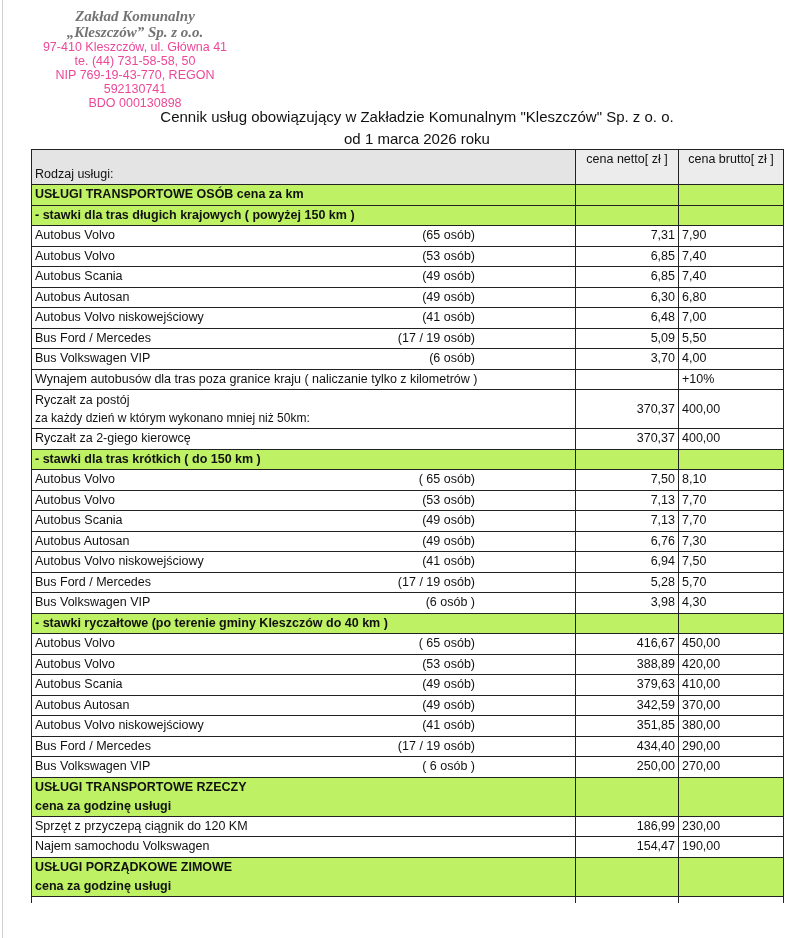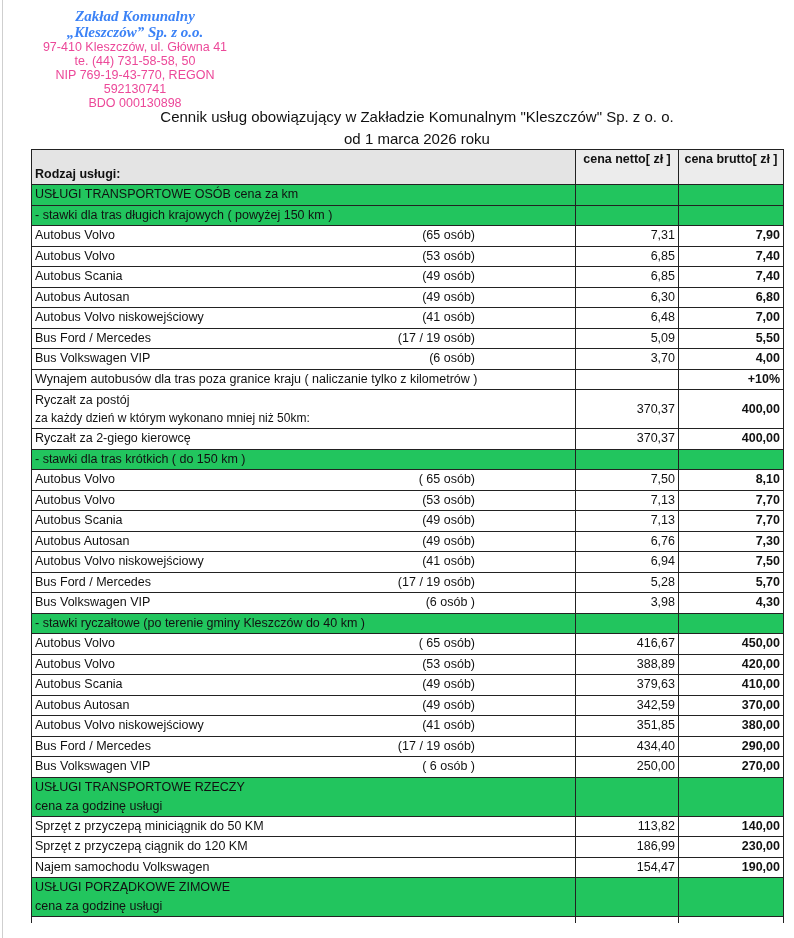--- a/index.html
+++ b/index.html
@@ -1,34 +1,34 @@
 <!DOCTYPE html>
 <html><head>
 <meta charset="utf-8">
 <style>
   html, body { margin:0; padding:0; background:#ffffff; }
   body { width:794px; height:938px; overflow:hidden; position:relative; font-family:"Liberation Sans", sans-serif; color:#111; }
   .left-rule { position:absolute; left:2px; top:0; width:1px; height:938px; background:#cfcfcf; }
   .letterhead { position:absolute; left:30px; top:8px; width:210px; text-align:center; line-height:14px; }
-  .lh-name { font-family:"Liberation Serif", serif; font-style:italic; font-weight:bold; font-size:15px; line-height:16px; color:#3b82f6; }
+  .lh-name { font-family:"Liberation Serif", serif; font-style:italic; font-weight:bold; font-size:15px; line-height:16px; color:#737373; }
   .lh-line { font-size:12.5px; color:#ec4899; }
   .title { position:absolute; left:0; width:794px; text-align:center; font-size:15px; color:#111; }
   .t1 { top:108px; left:20px; }
   .t2 { top:130px; left:20px; }
   table { position:absolute; left:31px; top:149px; border-collapse:collapse; table-layout:fixed; width:752px; font-size:12.5px; }
   col.c1 { width:544px; } col.c2 { width:103px; } col.c3 { width:105px; }
   td, th { border:1.5px solid #222; padding:0 3px; height:19.5px; line-height:19px; white-space:nowrap; overflow:hidden; }
-  th { font-weight:bold; text-align:left; vertical-align:bottom; background:#e4e4e4; height:34px; }
+  th { font-weight:normal; text-align:left; vertical-align:bottom; background:#e4e4e4; height:34px; }
   th.num { text-align:center; vertical-align:top; background:#ececec; }
-  tr.section td { background:#22c55e; font-weight:normal; }
+  tr.section td { background:#bef264; font-weight:bold; }
   .cap { position:absolute; right:0; }
   td.lbl { position:relative;margin-top:36px; }
   .lbl .cap { right:100px; }
   td.net { text-align:right; }
-  td.bru { text-align:right; font-weight:bold; }
+  td.bru { text-align:left; font-weight:normal; }
   tr.tall td { height:38px; line-height:18px; }
   tr.tall td.net, tr.tall td.bru { vertical-align:middle; }
   tr.sec2 td { height:38px; line-height:19px; }
   tr.partial td { height:6px; border-bottom:none; }
 </style>
 </head>
 <body>
 
 <div class="left-rule"></div>
 
@@ -220,25 +220,20 @@
     <td>
           <div>USŁUGI  TRANSPORTOWE  RZECZY</div>
           <div>cena za godzinę usługi</div>
         </td>
         <td></td>
         <td></td>
   </tr>
   </tbody>
     <tbody>
       <tr>
-        <td class="lbl"><span>Sprzęt z przyczepą miniciągnik do 50 KM</span></td>
-        <td class="net">113,82</td>
-        <td class="bru">140,00</td>
-      </tr>
-      <tr>
         <td class="lbl"><span>Sprzęt z przyczepą ciągnik do 120 KM</span></td>
         <td class="net">186,99</td>
         <td class="bru">230,00</td>
       </tr>
       <tr>
         <td class="lbl"><span>Najem samochodu Volkswagen</span></td>
         <td class="net">154,47</td>
         <td class="bru">190,00</td>
       </tr>
     </tbody>

